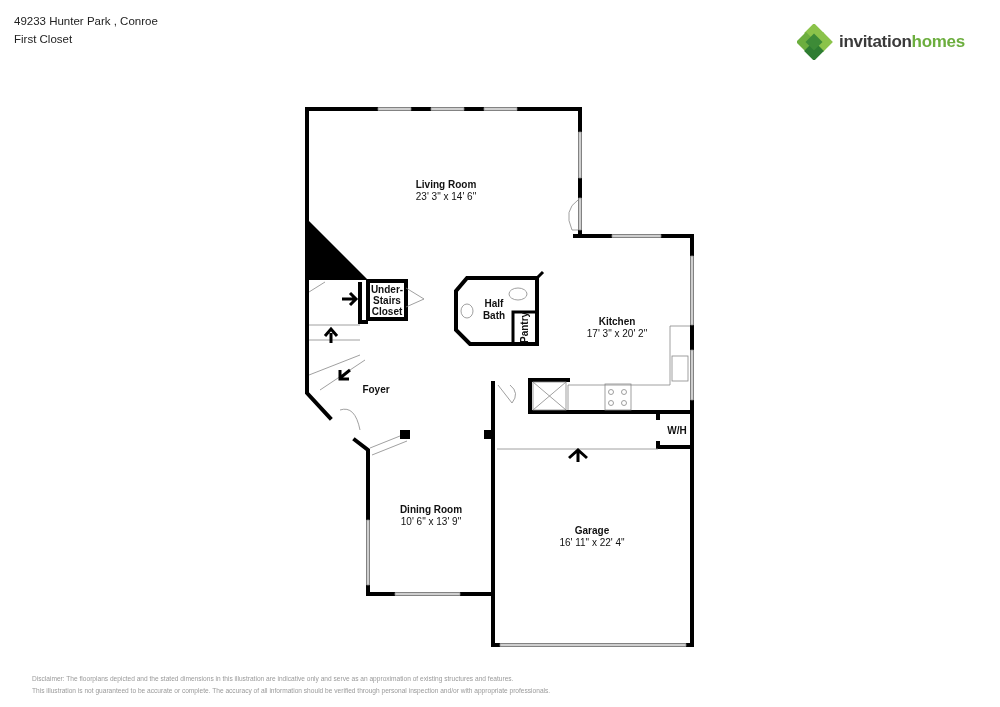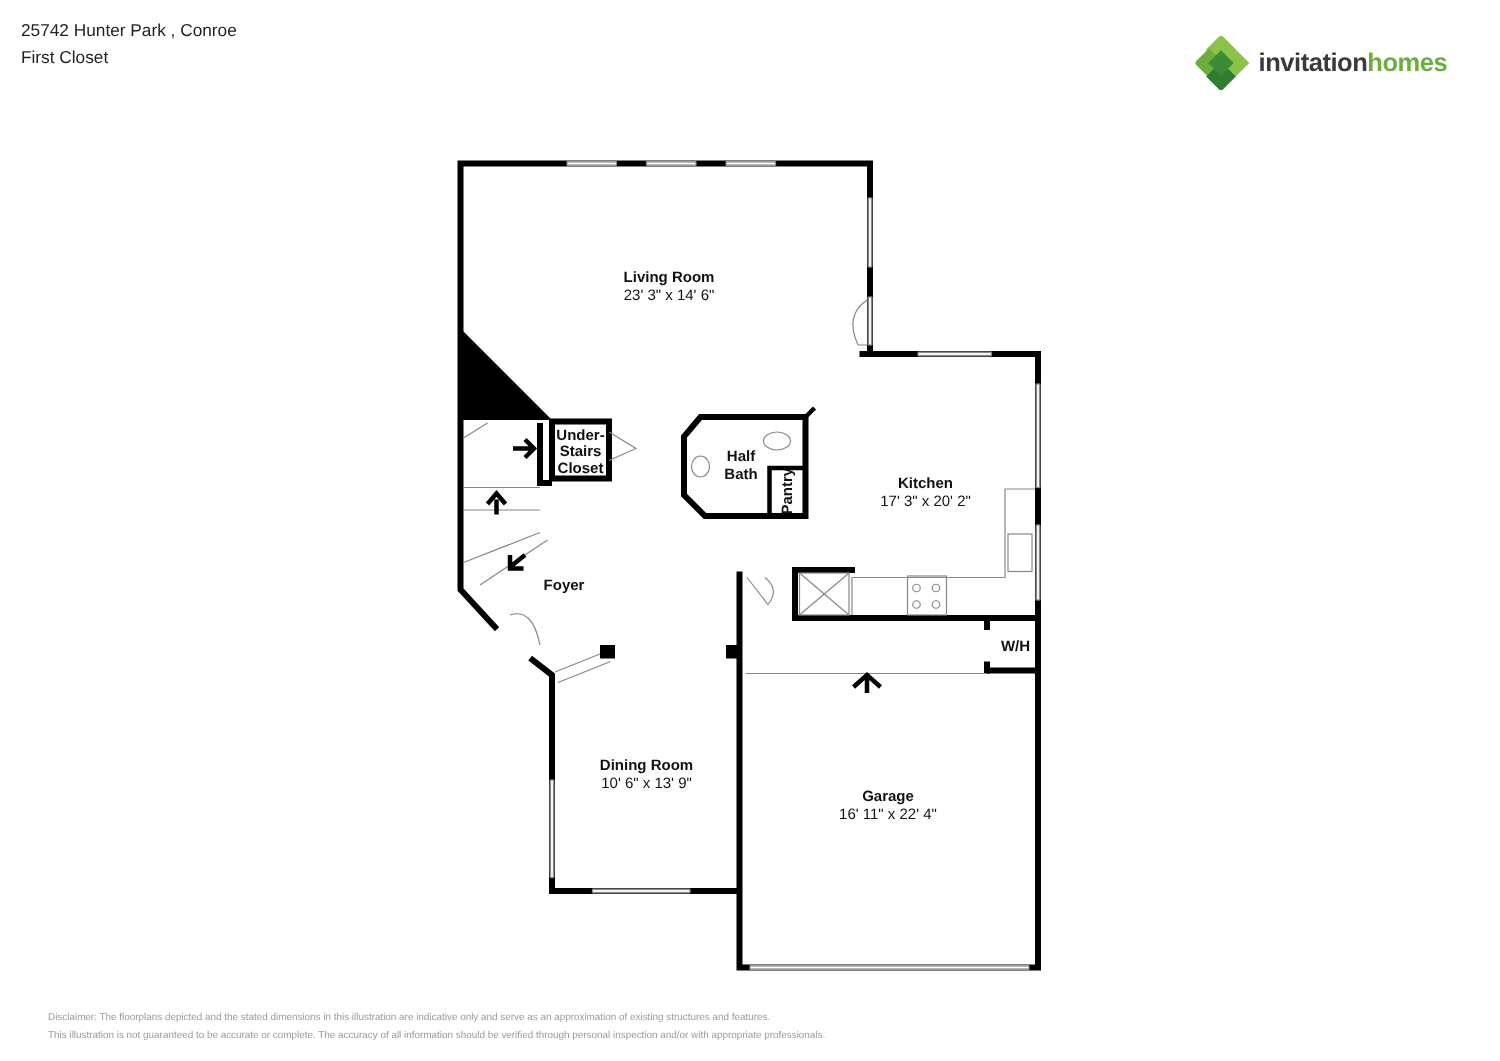--- a/index.html
+++ b/index.html
@@ -10,21 +10,21 @@
   .logo-a { color:#3a3a3a;text-align:center; }
   .logo-b { color:#6cae3e;text-align:right; }
   .disclaimer { position:absolute; left:32px; font-size:6.6px; color:#9a9a9a; white-space:nowrap; }
   svg.plan { position:absolute; left:0; top:0; }
   .rl { font-family:"Liberation Sans", sans-serif; font-size:10px; font-weight:bold; fill:#111; }
   .rd { font-family:"Liberation Sans", sans-serif; font-size:10px; fill:#111; }
 </style>
 </head>
 <body>
 
-<div class="hdr" style="top:15px;">25742 Hunter Park , Conroe</div>
+<div class="hdr" style="top:15px;">49233 Hunter Park , Conroe</div>
 <div class="hdr" style="top:33px;">First Closet</div>
 
 <div class="logo">
   <svg width="36" height="36" viewBox="0 0 36 36">
     <rect x="10" y="2" width="14" height="14" transform="rotate(45 17 9)" fill="#8bc34a"></rect>
     <rect x="2" y="11" width="14" height="14" transform="rotate(45 9 18)" fill="#6cae3e"></rect>
     <rect x="19" y="11" width="14" height="14" transform="rotate(45 26 18)" fill="#8bc34a"></rect>
     <rect x="10" y="20" width="14" height="14" transform="rotate(45 17 27)" fill="#2e7d32"></rect>
     <rect x="11" y="12" width="12" height="12" transform="rotate(45 17 18)" fill="#3d8b37"></rect>
   </svg>

